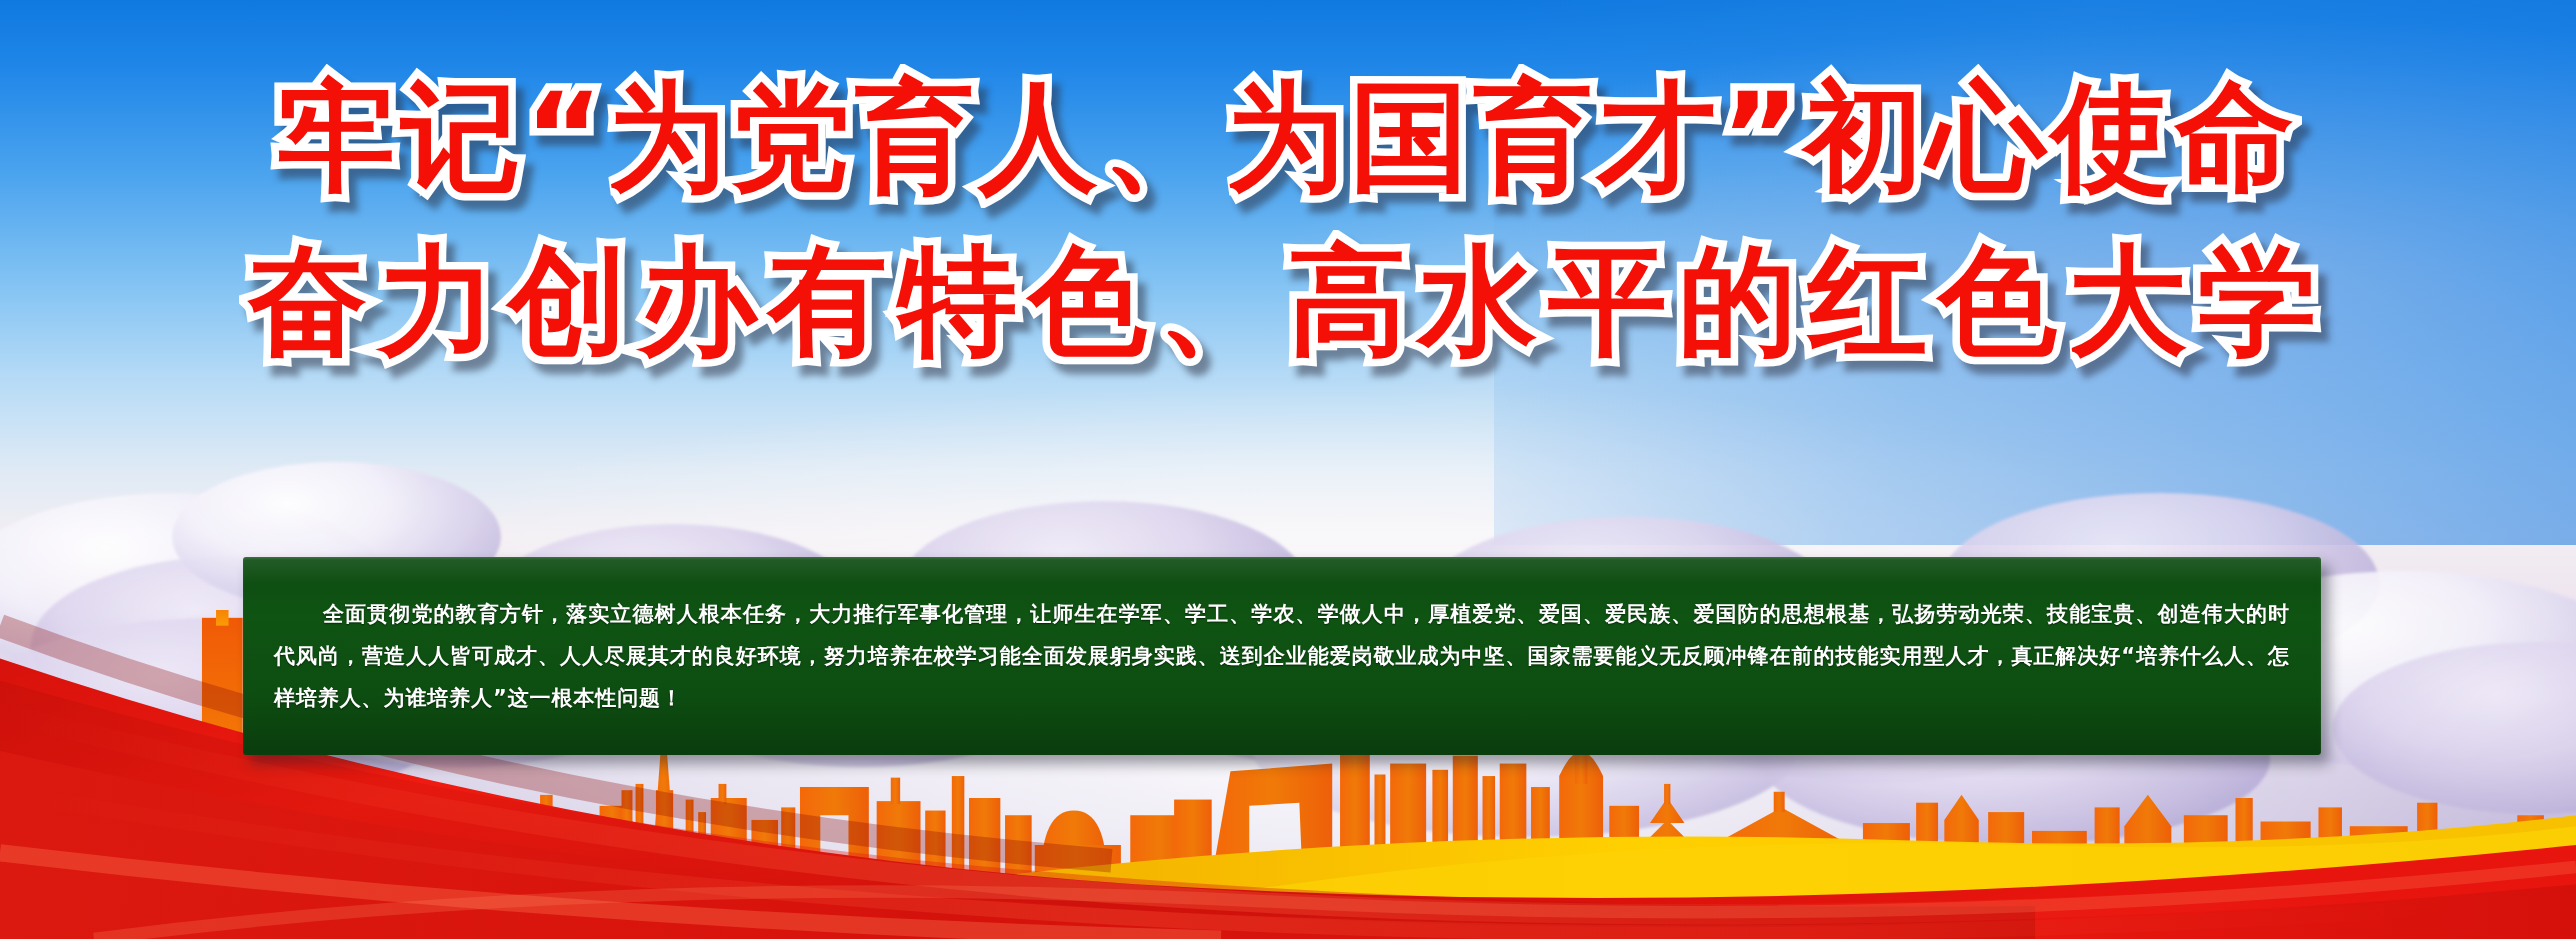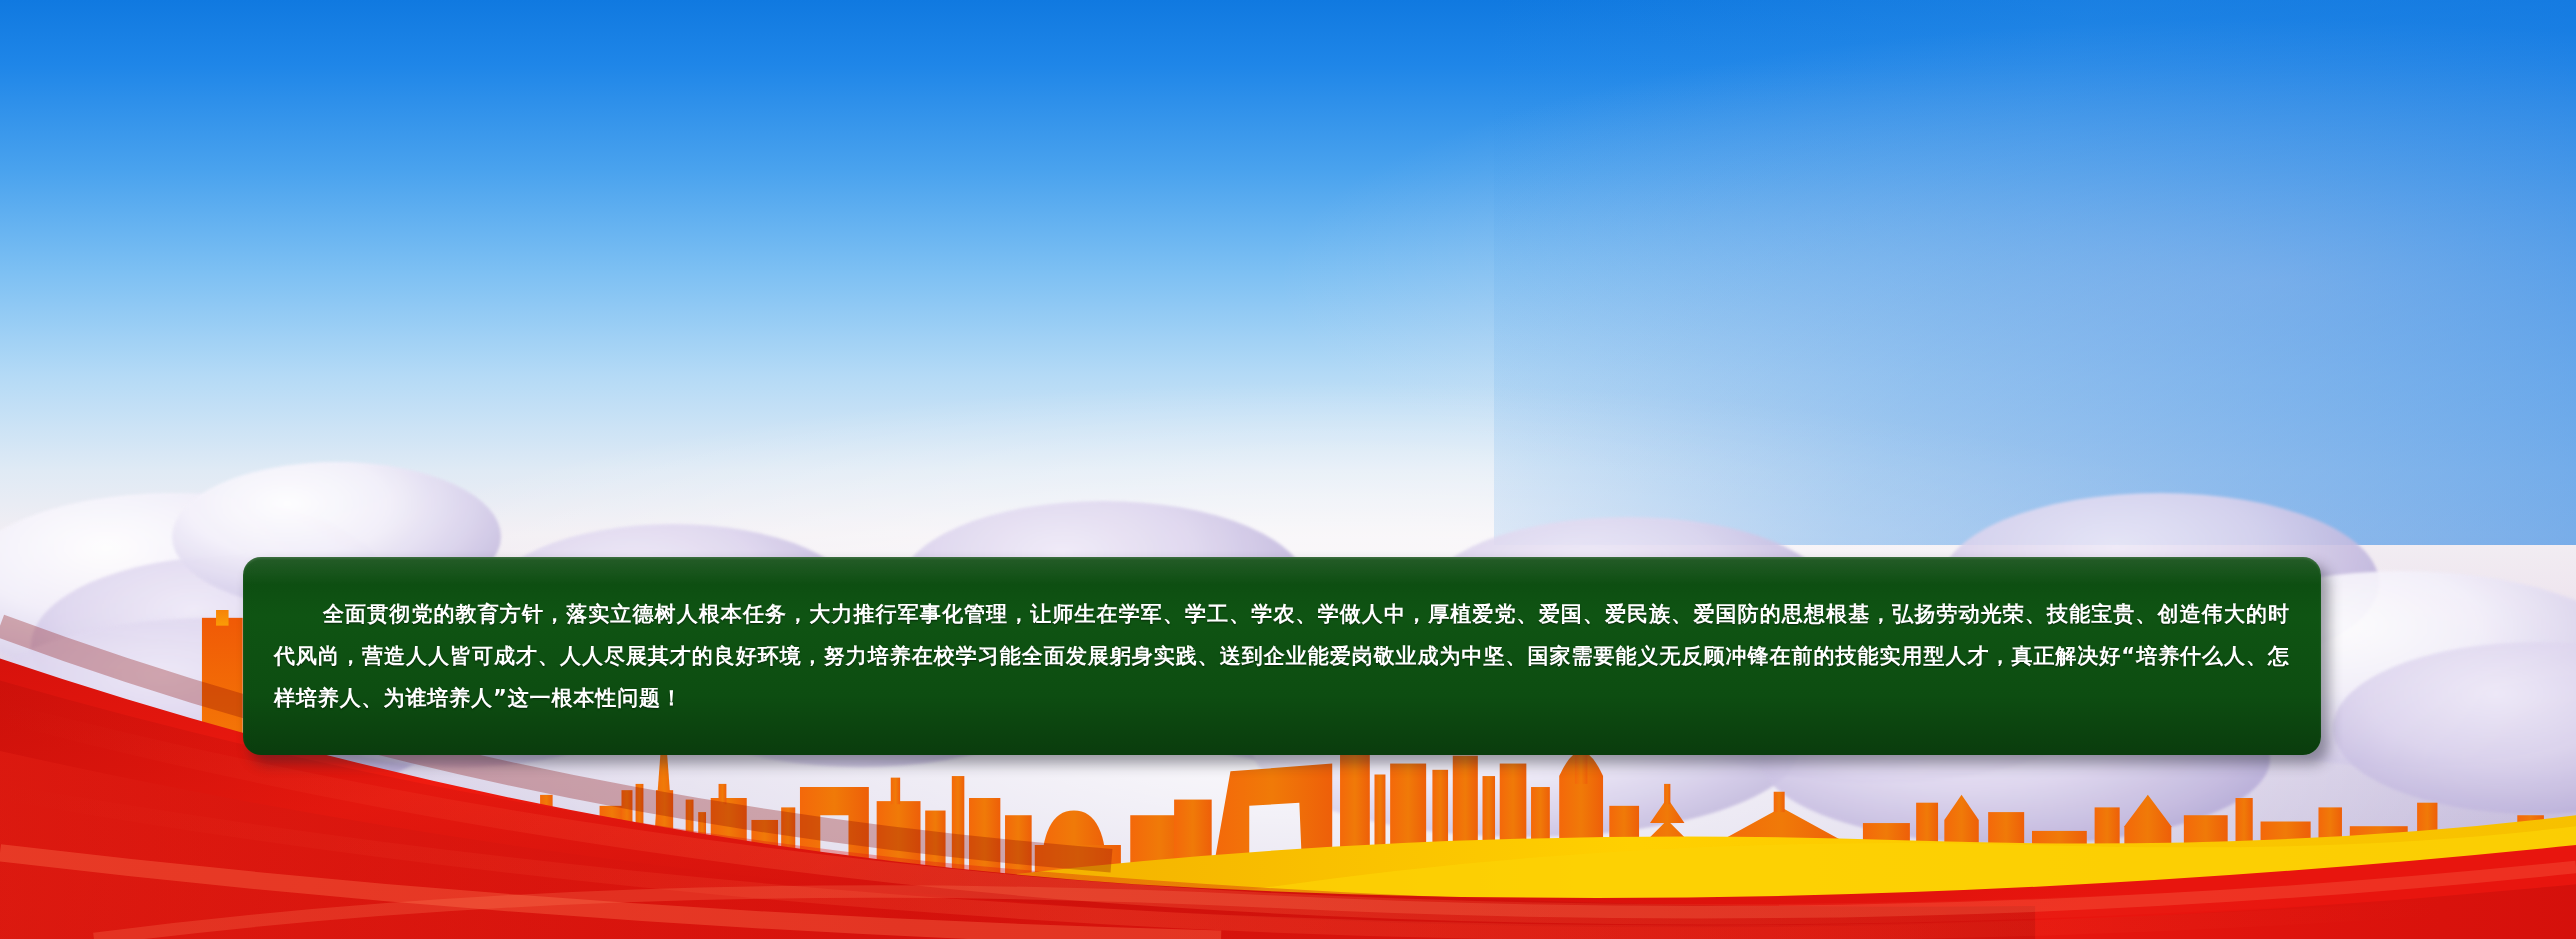--- a/index.html
+++ b/index.html
@@ -76,21 +76,21 @@
     white-space:nowrap;
     filter:drop-shadow(8.6px 10.2px 3.9px rgba(40,40,55,0.48));
   }
   .hl-line.l2 { letter-spacing:11px; }
 
   
   .greenbox {
     position:absolute;
     left:243px; top:557px;
     width:2078px; height:198px;
-    border-radius:18px;
+    border-radius:3px;
     background:
       linear-gradient(to bottom, rgba(255,255,255,0.10) 0%, rgba(255,255,255,0) 14%),
       linear-gradient(to bottom, #0c4a10 0%, #0f5413 30%, #0d4d11 70%, #0a3c0d 100%);
     box-shadow:
       7.8px 8.6px 12.5px rgba(30,30,45,0.42),
       inset 0 1.6px 2.3px rgba(255,255,255,0.13);
     z-index:7;
     padding:36px 31px 0 31px;
   }
   .gb-text {
@@ -293,19 +293,23 @@
 
     <path d="M0 210 Q560 372 1180 440 Q1850 506 2600 498 L2600 540 L0 540 Z" fill="url(#red3)" opacity="0.35"></path>
 
     <path d="M0 250 Q620 412 1350 476 Q2150 540 3040 478" stroke="url(#redhi)" stroke-width="26" fill="none" opacity="0.6"></path>
     <path d="M0 352 Q700 474 1500 516 Q2300 556 3120 500" stroke="url(#redhi)" stroke-width="20" fill="none" opacity="0.45"></path>
     <path d="M0 430 Q760 520 1560 540" stroke="rgba(255,120,80,0.35)" stroke-width="22" fill="none"></path>
     <path d="M0 140 Q640 378 1420 440" stroke="rgba(140,10,6,0.30)" stroke-width="30" fill="none"></path>
     <path d="M120 540 Q800 452 1620 492 Q2460 534 3291 448" stroke="rgba(255,130,90,0.25)" stroke-width="16" fill="none"></path>
   </svg>
 
+  <div class="headline">
+    <div class="hl-line l1">牢记“为党育人、为国育才”初心使命</div>
+    <div class="hl-line l2">奋力创办有特色、高水平的红色大学</div>
+  </div>
 
   <div class="greenbox">
     <p class="gb-text">全面贯彻党的教育方针，落实立德树人根本任务，大力推行军事化管理，让师生在学军、学工、学农、学做人中，厚植爱党、爱国、爱民族、爱国防的思想根基，弘扬劳动光荣、技能宝贵、创造伟大的时代风尚，营造人人皆可成才、人人尽展其才的良好环境，努力培养在校学习能全面发展躬身实践、送到企业能爱岗敬业成为中坚、国家需要能义无反顾冲锋在前的技能实用型人才，真正解决好“培养什么人、怎样培养人、为谁培养人”这一根本性问题！</p>
   </div>
 
 </div>
 
 
 </body></html>

